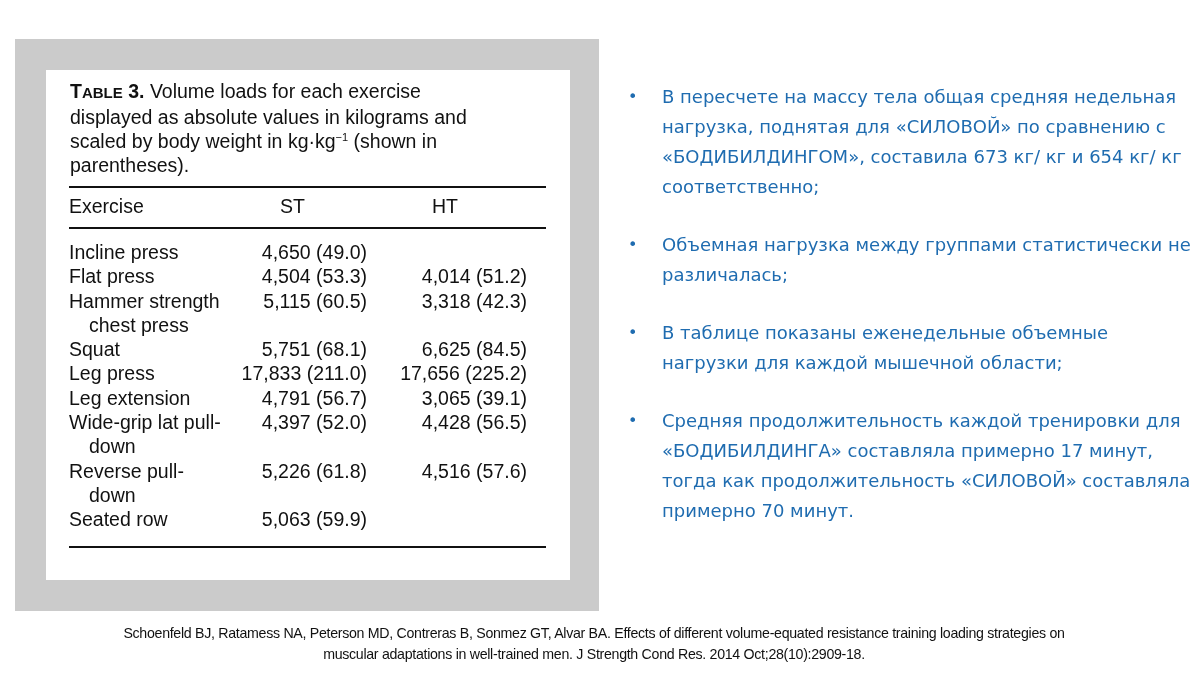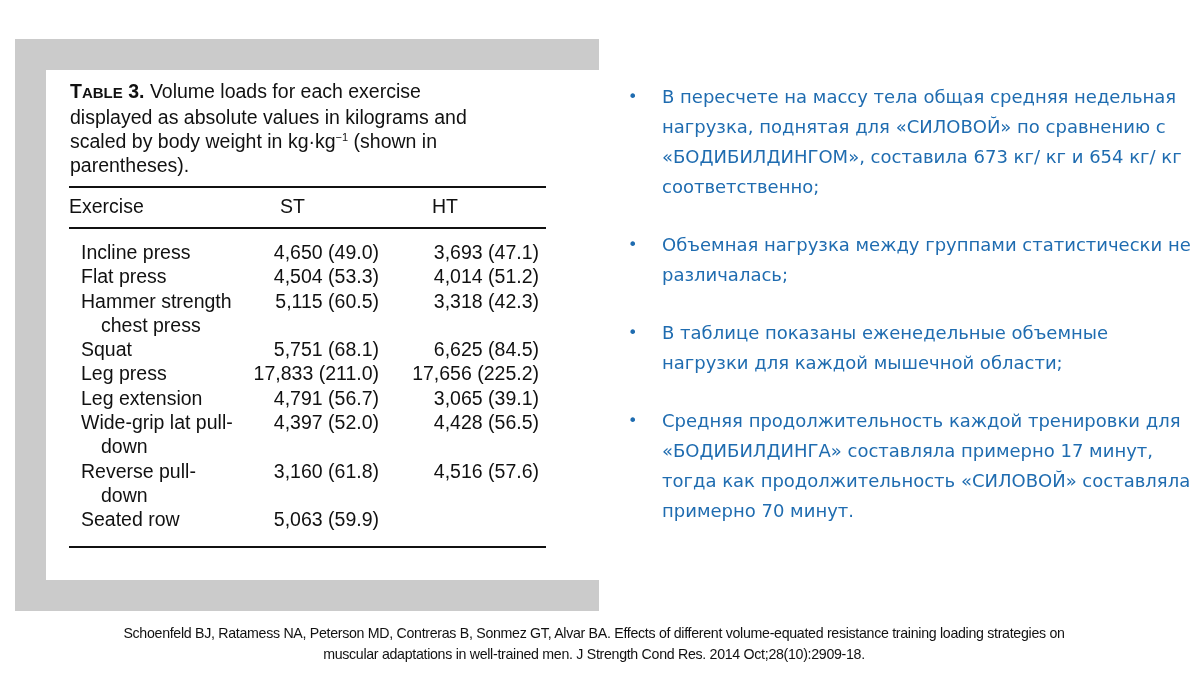--- a/index.html
+++ b/index.html
@@ -7,21 +7,20 @@
     width: 1200px; height: 675px; background: #ffffff; position: relative; overflow: hidden;
     font-family: "Liberation Sans", sans-serif;
   }
   .frame {
     position: absolute; left: 15px; top: 39px; width: 584px; height: 572px;
     background: #cbcbcb;
   }
   .paper {
     position: absolute; left: 31px; top: 31px; width: 524px; height: 510px;
     background: #ffffff;
-    padding-left: 30px;
   }
   .caption {
     position: absolute; left: 24px; top: 9px; width: 480px;
     font-size: 19.5px; line-height: 24px; color: #111;
   }
   .caption .lbl { font-weight: bold; }
   .caption .lbl .sc { font-size: 15px; }
   .caption sup { font-size: 11px; line-height: 0; }
   .rule-top {
     position: absolute; left: 23px; top: 116px; width: 477px; height: 2px; background: #111;
@@ -36,21 +35,21 @@
     position: absolute; left: 23px; top: 125px; width: 477px; height: 28px;
     font-size: 19.5px; color: #111;
   }
   .thead .c0 { position: absolute; left: 0; }
   .thead .c1 { position: absolute; left: 211px; text-align: right; }
   .thead .c2 { position: absolute; left: 363px; }
   .tbody {
     position: absolute; left: 23px; top: 170px; width: 477px;
     font-size: 19.5px; line-height: 24.3px; color: #111;
   }
-  .row { position: relative; margin-left: 12px; }
+  .row { position: relative; }
   .row .ex { display: block; width: 170px; }
   .row .ex .cont { padding-left: 20px; display: block; }
   .row .st { position: absolute; top: 0; left: 148px; width: 150px; text-align: right; white-space: nowrap; }
   .row .ht { position: absolute; top: 0; left: 300px; width: 158px; text-align: right; white-space: nowrap; }
   .bullets {
     position: absolute; left: 622px; top: 82px; width: 570px;
     font-family: "DejaVu Sans", sans-serif; color: #1f6cb0;
     font-size: 18px; line-height: 30px;
   }
   .bullet-item { position: relative; padding-left: 40px; margin-bottom: 28px; }
@@ -76,21 +75,20 @@
     <div class="thead">
       <span class="c0">Exercise</span>
       <span class="c1">ST</span>
       <span class="c2">HT</span>
     </div>
     <div class="rule-mid"></div>
     <div class="tbody">
       <div class="row">
           <span class="ex">Incline press</span>
           <span class="st">4,650 (49.0)</span>
-          <span class="ht">3,693 (47.1)</span>
         </div>
       <div class="row">
           <span class="ex">Flat press</span>
           <span class="st">4,504 (53.3)</span>
           <span class="ht">4,014 (51.2)</span>
         </div>
       <div class="row">
           <span class="ex"><span>Hammer strength</span><span class="cont">chest press</span></span>
           <span class="st">5,115 (60.5)</span>
           <span class="ht">3,318 (42.3)</span>
@@ -110,21 +108,21 @@
           <span class="st">4,791 (56.7)</span>
           <span class="ht">3,065 (39.1)</span>
         </div>
       <div class="row">
           <span class="ex"><span>Wide-grip lat pull-</span><span class="cont">down</span></span>
           <span class="st">4,397 (52.0)</span>
           <span class="ht">4,428 (56.5)</span>
         </div>
       <div class="row">
           <span class="ex"><span>Reverse pull-</span><span class="cont">down</span></span>
-          <span class="st">3,160 (61.8)</span>
+          <span class="st">5,226 (61.8)</span>
           <span class="ht">4,516 (57.6)</span>
         </div>
       <div class="row">
           <span class="ex">Seated row</span>
           <span class="st">5,063 (59.9)</span>
         </div>
     </div>
     <div class="rule-bot"></div>
   </div>
 </div>

